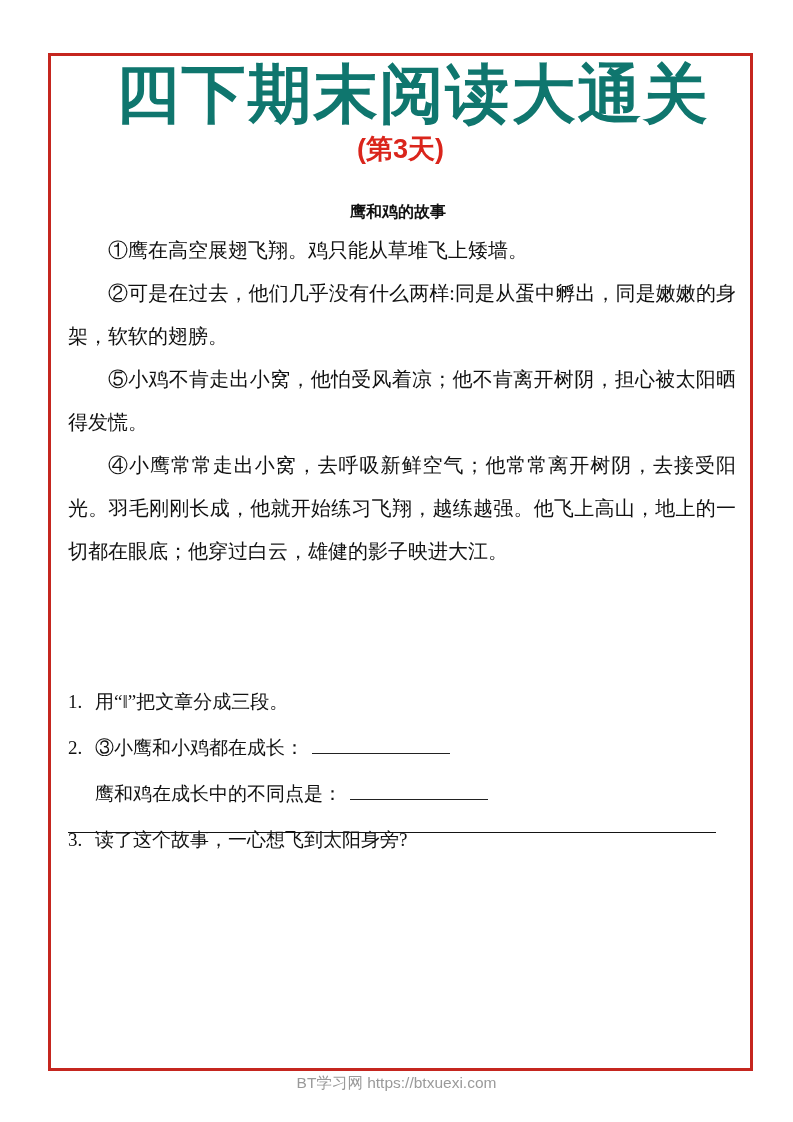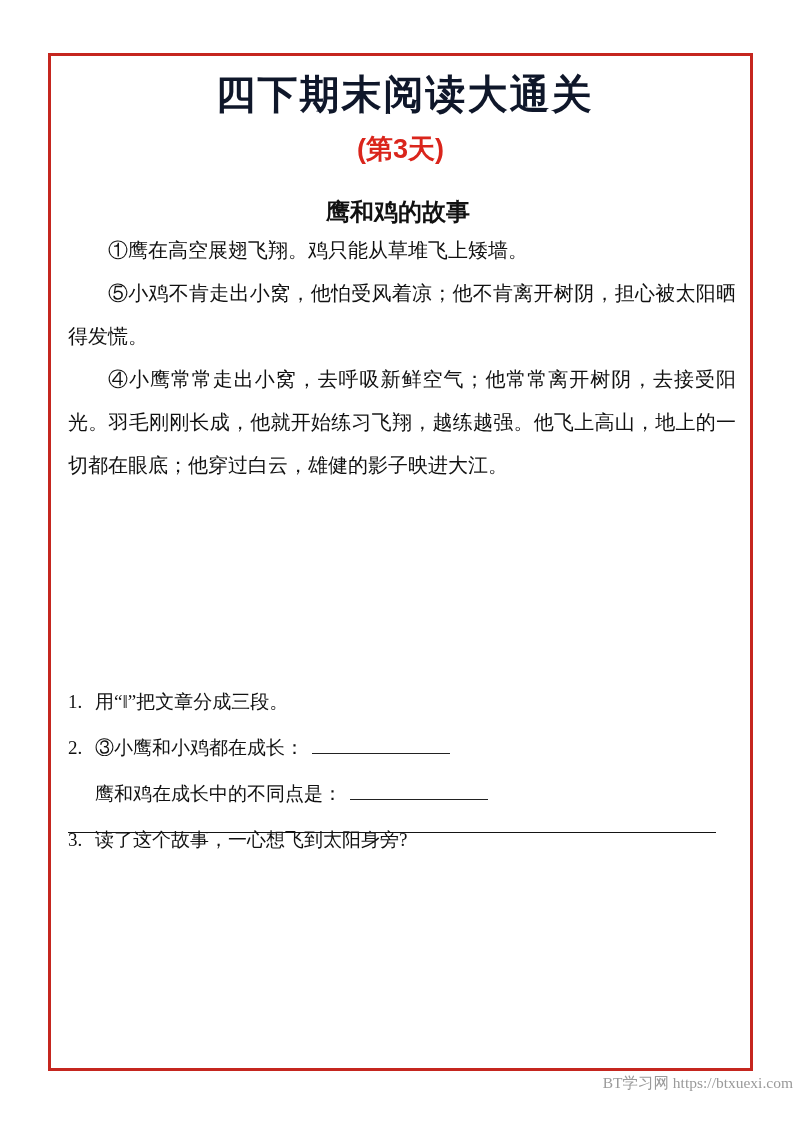--- a/index.html
+++ b/index.html
@@ -5,32 +5,32 @@
   html,body{margin:0;padding:0;}
   body{
     width:793px;height:1122px;position:relative;background:#ffffff;
     font-family:"Liberation Serif", serif;color:#111;overflow:hidden;
   }
   .page-border{
     position:absolute;left:48px;top:53px;width:705px;height:1018px;
     border:3px solid var(--border-red,#c5261f);box-sizing:border-box;
   }
   .doc-title{
-    position:absolute;left:52px;top:62px;width:705px;text-align:center;
+    position:absolute;left:60px;top:62px;width:705px;text-align:center;
     font-family:"Liberation Sans", sans-serif;font-weight:900;
-    font-size:40px;line-height:64px;letter-spacing:2px;color:#0f172a;
+    font-size:64px;line-height:64px;letter-spacing:2px;color:#0f766e;
   }
   .doc-subtitle{
     position:absolute;left:48px;top:133px;width:705px;text-align:center;
     font-family:"Liberation Sans", sans-serif;font-weight:900;
     font-size:27px;line-height:32px;color:var(--accent-red,#da251c);
   }
   .story-title{
     position:absolute;left:68px;top:199px;width:660px;text-align:center;
-    font-size:24px;font-weight:700;line-height:26px;
+    font-size:16px;font-weight:700;line-height:26px;
   }
   .story-body{
     position:absolute;left:68px;top:229px;width:668px;
     font-size:20px;line-height:43px;text-align:justify;
   }
   .story-body p{margin:0;text-indent:2em;}
   .questions{
     position:absolute;left:68px;top:643px;width:665px;font-size:19px;margin-top:48px;
   }
   .question{margin:0 0 24px 0;line-height:22px;white-space:nowrap;}
@@ -38,38 +38,39 @@
   .question.sub{padding-left:27px;}
   .blank{
     display:inline-block;width:138px;height:15px;margin-left:8px;
     border-bottom:1.5px solid #222;vertical-align:baseline;
   }
   .answer-line{
     position:absolute;left:68px;top:812px;width:648px;height:20px;
     border-bottom:1.8px solid #151515;
   }
   .page-footer{
-    position:absolute;left:0;top:1073px;width:793px;text-align:right;
-    font-family:Liberation Serif, serif;font-size:15.5px;
+    position:absolute;left:0;top:1073px;width:793px;text-align:center;
+    font-family:Liberation Sans, sans-serif;font-size:15.5px;
     color:var(--footer-gray,#9a9a9a);line-height:20px;
   }
 </style>
 </head>
 <body style="--accent-red: #da251c; --border-red: #c5261f; --footer-gray: #9a9a9a;">
 
 <div class="page-border"></div>
 
 <div class="doc-title">四下期末阅读大通关</div>
 
 <div class="doc-subtitle">(第3天)</div>
 
 <div class="story-title">鹰和鸡的故事</div>
 
 <div class="story-body">
   <p>①鹰在高空展翅飞翔。鸡只能从草堆飞上矮墙。</p>
+  <p>②可是在过去，他们几乎没有什么两样:同是从蛋中孵出，同是嫩嫩的身架，软软的翅膀。</p>
   <p>⑤小鸡不肯走出小窝，他怕受风着凉；他不肯离开树阴，担心被太阳晒得发慌。</p>
   <p>④小鹰常常走出小窝，去呼吸新鲜空气；他常常离开树阴，去接受阳光。羽毛刚刚长成，他就开始练习飞翔，越练越强。他飞上高山，地上的一切都在眼底；他穿过白云，雄健的影子映进大江。</p>
 </div>
 
 <div class="questions">
   <div class="question">
     <span class="q-num">1.</span><span>用“‖”把文章分成三段。</span>
   </div>
   <div class="question">
     <span class="q-num">2.</span><span>③小鹰和小鸡都在成长：</span><span class="blank"></span>

